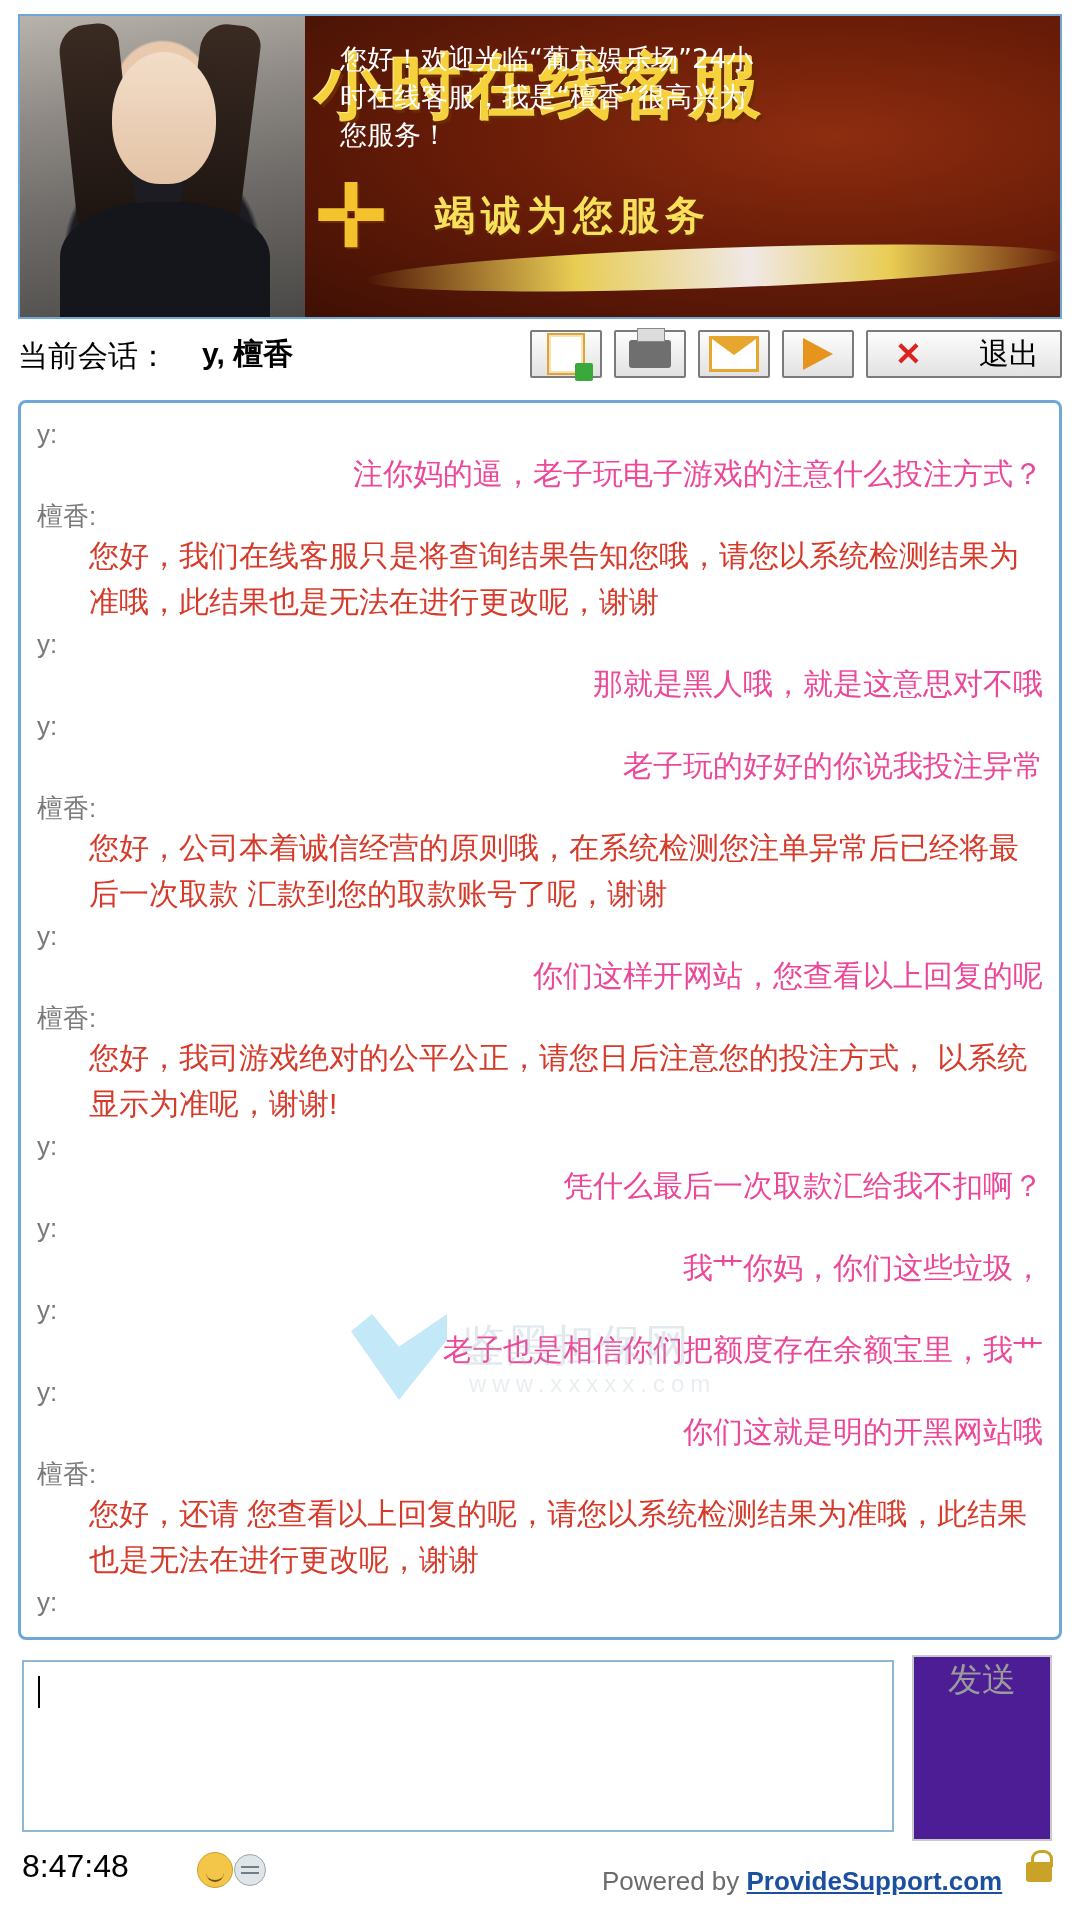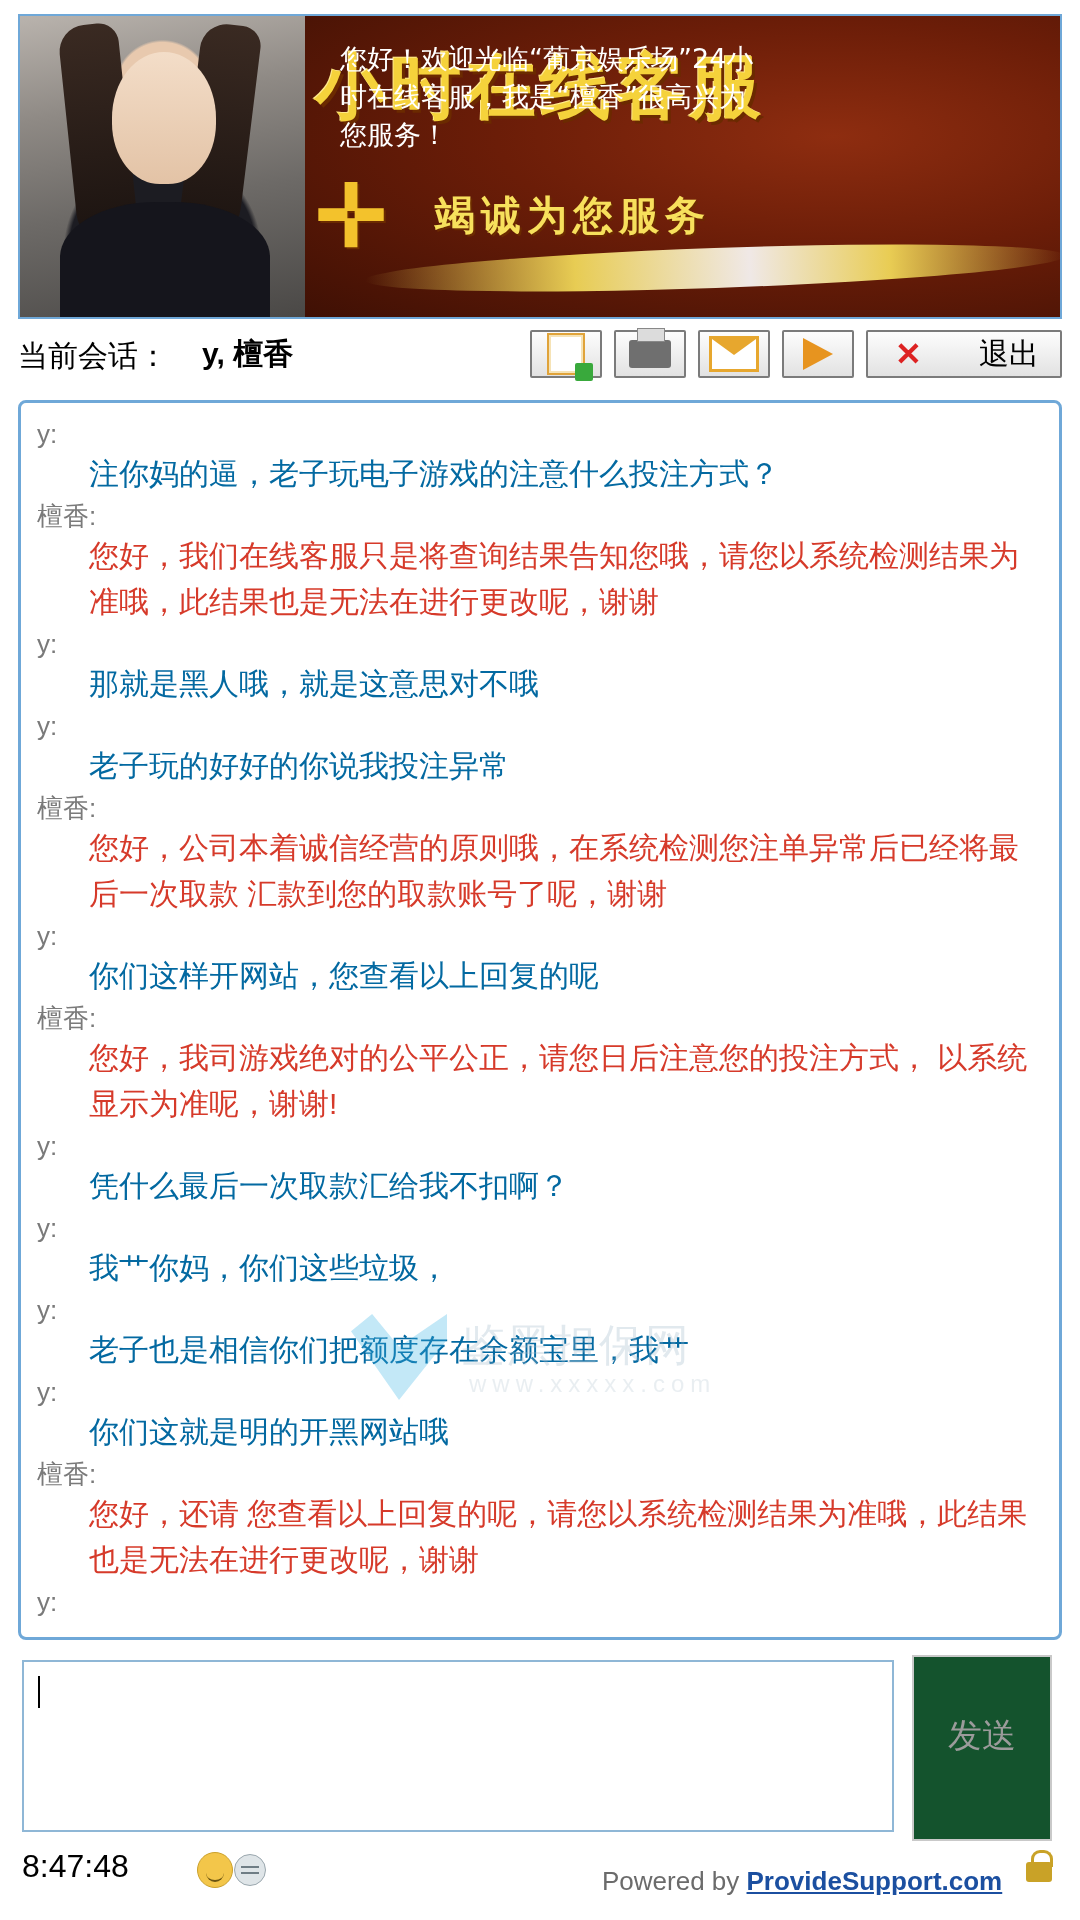--- a/index.html
+++ b/index.html
@@ -285,21 +285,21 @@
     font-size: 26px;
     color: #7a7a7a;
     line-height: 34px;
   }
   .msg .body {
     font-size: 30px;
     line-height: 46px;
     padding-left: 52px;
     white-space: pre-wrap;
   }
-  .msg.user .body { color: #0369a1; }
+  .msg.user .body { color: #ec4899; text-align: right; }
   .msg.agent .body { color: #d63a2a; }
 
   
   .composer {
     position: absolute;
     left: 22px;
     top: 1660px;
     width: 872px;
     height: 172px;
     border: 2px solid #8fb7d6;
@@ -312,28 +312,27 @@
     width: 2px; height: 32px;
     background: #000;
   }
   .send-btn {
     position: absolute;
     left: 912px;
     top: 1655px;
     width: 140px;
     height: 186px;
     border: 2px solid #c9c9c9;
-    background: #14532d;
+    background: #4c1d95;
     box-sizing: border-box;
     color: #9b9b9b;
     font-size: 34px;
     display: flex;
     align-items: flex-start;
     justify-content: center;
-    padding-top: 56px;
   }
 
   
   .status {
     position: absolute;
     left: 22px;
     top: 1846px;
     width: 1036px;
     height: 70px;
   }

